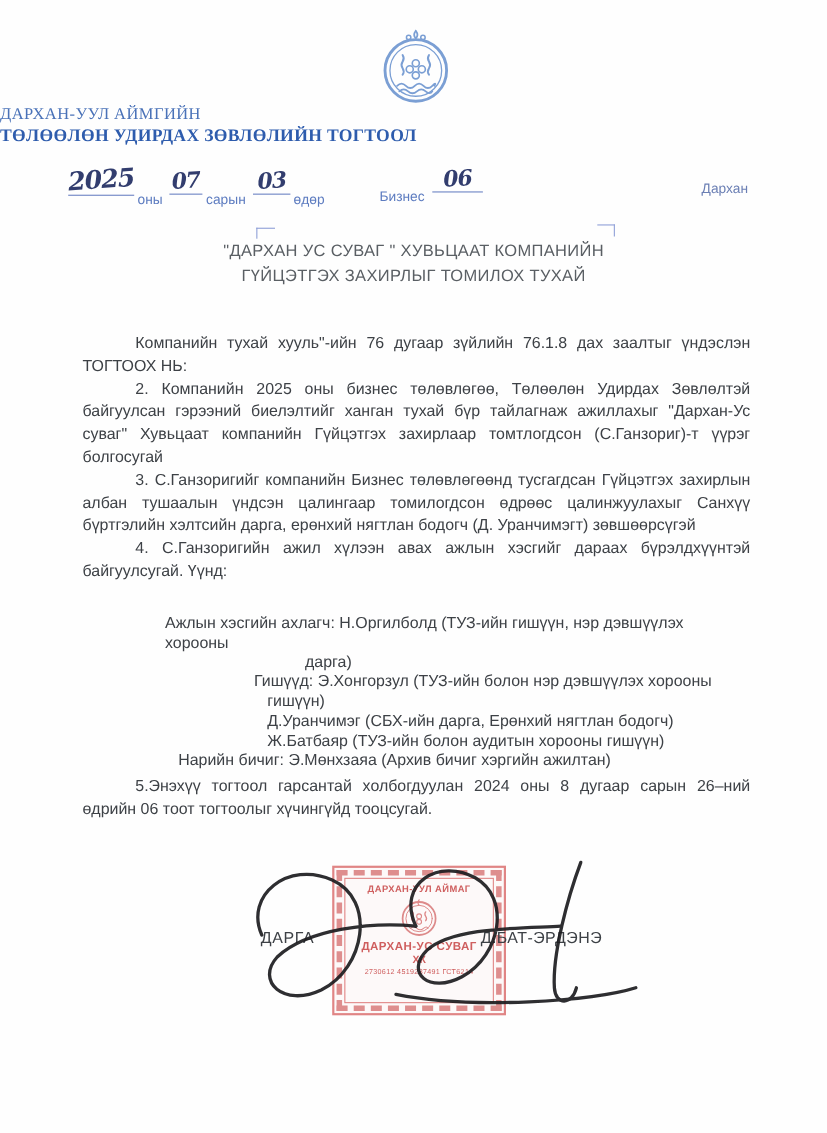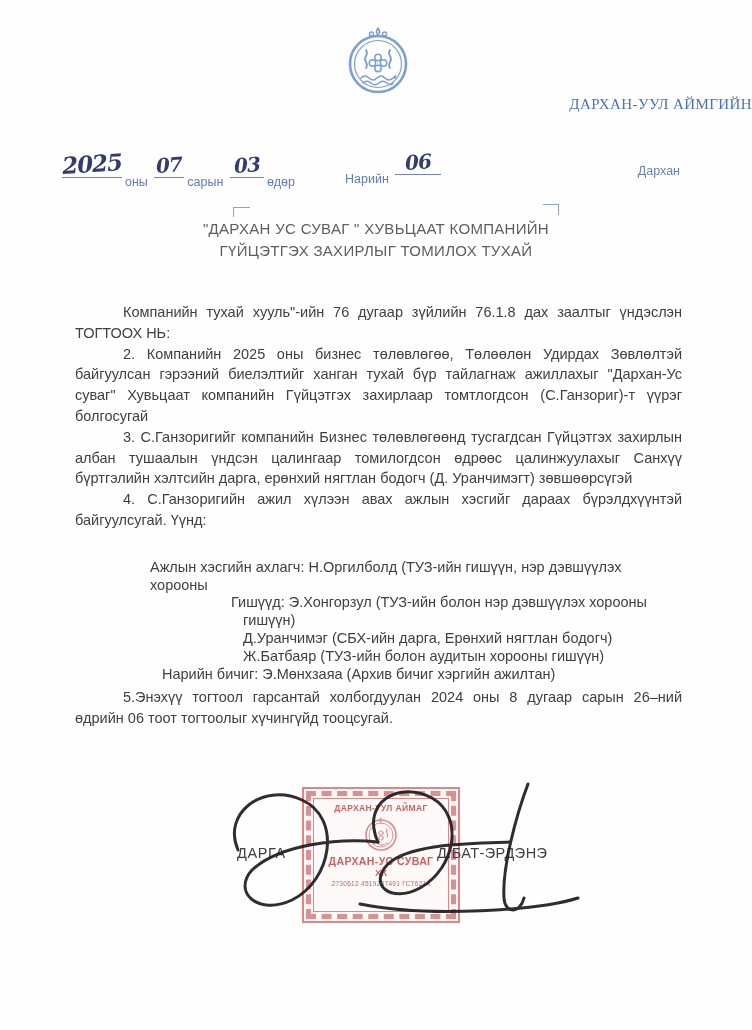--- a/index.html
+++ b/index.html
@@ -3,21 +3,21 @@
 <meta charset="utf-8">
 <style>
   html,body{margin:0;padding:0;background:#888;}
   .page{
     position:relative;width:752px;height:1030px;background:#fefefe;
     font-family:"Liberation Sans",sans-serif;overflow:hidden;margin:0 auto;
     box-shadow:0 0 8px rgba(0,0,0,.35);
   }
   
   .logo{position:absolute;left:343px;top:24px;width:70px;height:72px;}
-  .hdr{position:absolute;top:96px;left:0;width:752px;text-align:right;
+  .hdr{position:absolute;top:96px;left:0;width:752px;text-align:left;
        font-family:"Liberation Serif",serif;}
   .hdr-line1{font-size:15px;color:#4a72b8;letter-spacing:.4px;}
   .hdr-line2{font-size:16.5px;font-weight:bold;color:#2e5cad;margin-top:2px;letter-spacing:.2px;}
   .hdr-line3{font-size:16px;font-weight:bold;color:#2e5cad;margin-top:2px;letter-spacing:.3px;}
   
   .dateline{position:absolute;top:150px;left:0;width:752px;height:42px;font-size:12.5px;color:#5d7cc0;}
   .dl-left{position:absolute;left:62px;top:0;white-space:nowrap;}
   .dl-num{position:absolute;left:345px;top:0;white-space:nowrap;}
   .dl-city{position:absolute;right:72px;top:14px;color:#6b7fb4;}
   .hw{font-family:"DejaVu Serif",serif;font-style:italic;font-weight:bold;
@@ -86,49 +86,51 @@
       <circle cx="29.5" cy="39" r="3.2" stroke-width="1.5"></circle>
       <circle cx="40.5" cy="39" r="3.2" stroke-width="1.5"></circle>
       <circle cx="35" cy="44.5" r="3.2" stroke-width="1.5"></circle>
       <path d="M18,54 q4,-4 8,0 t8,0 t8,0 t8,0 t2,0" stroke-width="1.6"></path>
       <path d="M20,59 q4,-3.5 8,0 t8,0 t8,0 t6,0" stroke-width="1.6"></path>
     </g>
   </svg>
 
   <div class="hdr">
     <div class="hdr-line1">ДАРХАН-УУЛ АЙМГИЙН</div>
+    <div class="hdr-line3">ТӨЛӨӨЛӨН УДИРДАХ ЗӨВЛӨЛИЙН ТОГТООЛ</div>
   </div>
 
   <div class="dateline">
     <div class="dl-left">
       <span class="u u-year"><span class="hw hw-big">2025</span></span><span class="dl-lab">оны</span>
       <span class="u u-m"><span class="hw hw-mid">07</span></span><span class="dl-lab">сарын</span>
       <span class="u u-d"><span class="hw hw-mid">03</span></span><span class="dl-lab">өдөр</span>
     </div>
     <div class="dl-num">
-      <span class="dl-lab" style="margin-left:0">Нарийн</span>
+      <span class="dl-lab" style="margin-left:0">Бизнес</span>
       <span class="u u-n"><span class="hw hw-mid">06</span></span>
     </div>
     <div class="dl-city">Дархан</div>
   </div>
 
   <div class="crop-l"></div>
   <div class="crop-r"></div>
   <div class="doc-title">
     <div>"ДАРХАН УС СУВАГ " ХУВЬЦААТ КОМПАНИЙН</div>
     <div>ГҮЙЦЭТГЭХ ЗАХИРЛЫГ ТОМИЛОХ ТУХАЙ</div>
   </div>
 
   <div class="body">
     <p>Компанийн тухай хууль"-ийн 76 дугаар зүйлийн 76.1.8 дах заалтыг үндэслэн ТОГТООХ НЬ:</p>
     <p>2. Компанийн 2025 оны бизнес төлөвлөгөө, Төлөөлөн Удирдах Зөвлөлтэй байгуулсан гэрээний биелэлтийг ханган тухай бүр тайлагнаж ажиллахыг "Дархан-Ус суваг" Хувьцаат компанийн Гүйцэтгэх захирлаар томтлогдсон (С.Ганзориг)-т үүрэг болгосугай</p>
     <p>3. С.Ганзоригийг компанийн Бизнес төлөвлөгөөнд тусгагдсан Гүйцэтгэх захирлын албан тушаалын үндсэн цалингаар томилогдсон өдрөөс цалинжуулахыг Санхүү бүртгэлийн хэлтсийн дарга, ерөнхий нягтлан бодогч (Д. Уранчимэгт) зөвшөөрсүгэй</p>
     <p>4. С.Ганзоригийн ажил хүлээн авах ажлын хэсгийг дараах бүрэлдхүүнтэй байгуулсугай. Үүнд:</p>
     <div class="roster">
       <div class="r-l1">Ажлын хэсгийн ахлагч: Н.Оргилболд (ТУЗ-ийн гишүүн, нэр дэвшүүлэх хорооны</div>
+      <div class="r-center">дарга)</div>
       <div class="r-l3">Гишүүд: Э.Хонгорзул (ТУЗ-ийн болон нэр дэвшүүлэх хорооны</div>
       <div class="r-l4">гишүүн)</div>
       <div class="r-l4">Д.Уранчимэг (СБХ-ийн дарга, Ерөнхий нягтлан бодогч)</div>
       <div class="r-l4">Ж.Батбаяр (ТУЗ-ийн болон аудитын хорооны гишүүн)</div>
       <div class="r-l7">Нарийн бичиг: Э.Мөнхзаяа (Архив бичиг хэргийн ажилтан)</div>
     </div>
     <p class="final-p">5.Энэхүү тогтоол гарсантай холбогдуулан 2024 оны 8 дугаар сарын 26–ний өдрийн 06 тоот тогтоолыг хүчингүйд тооцсугай.</p>
   </div>
 
   <div class="stamp">

